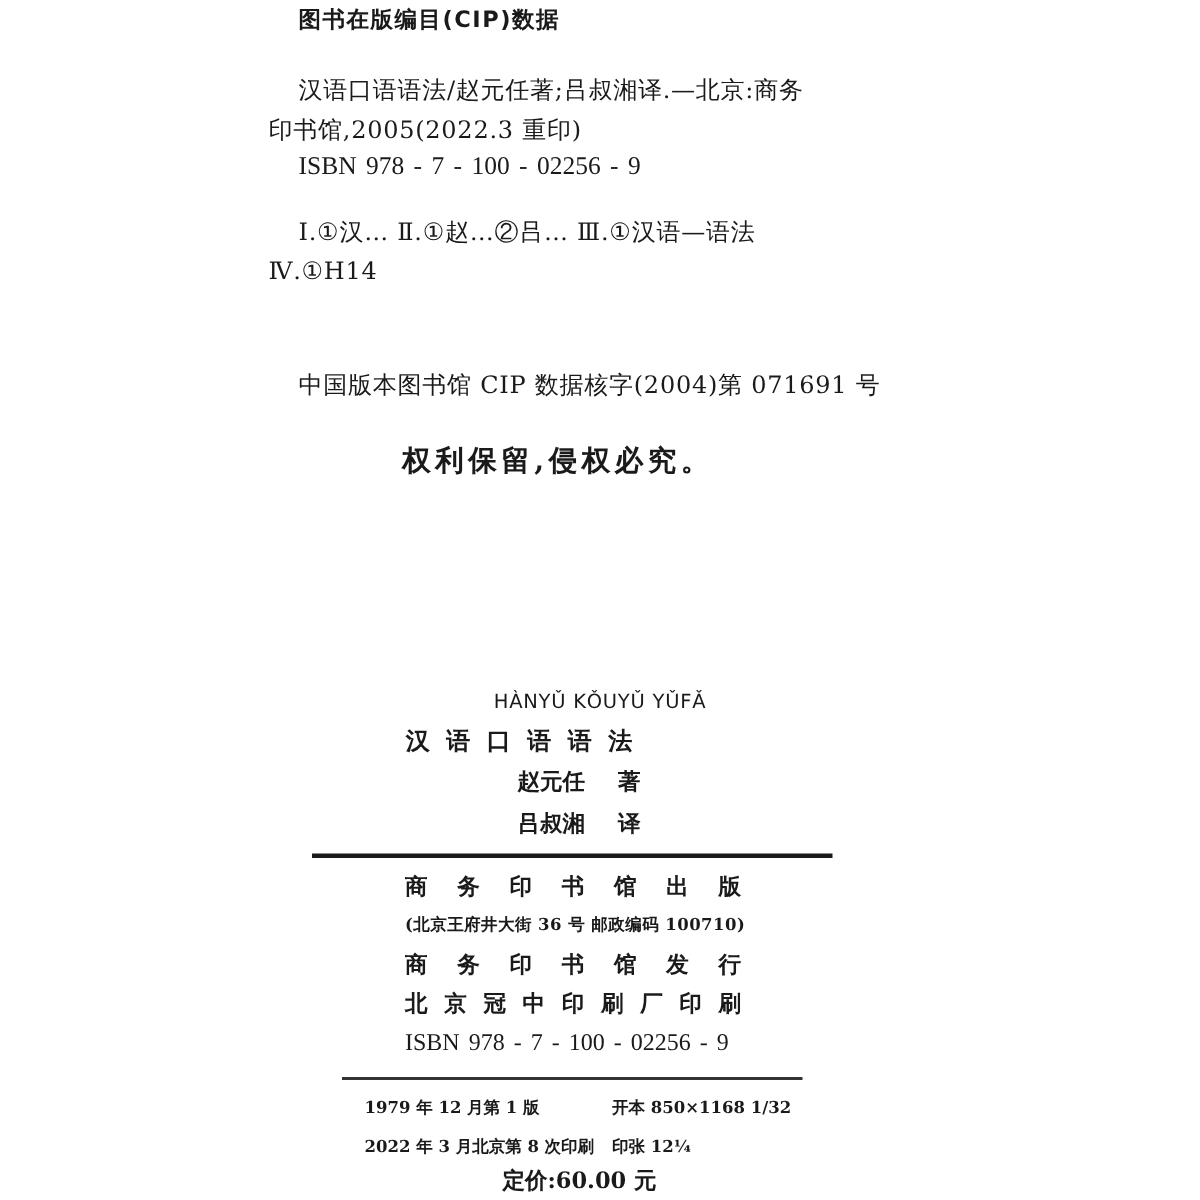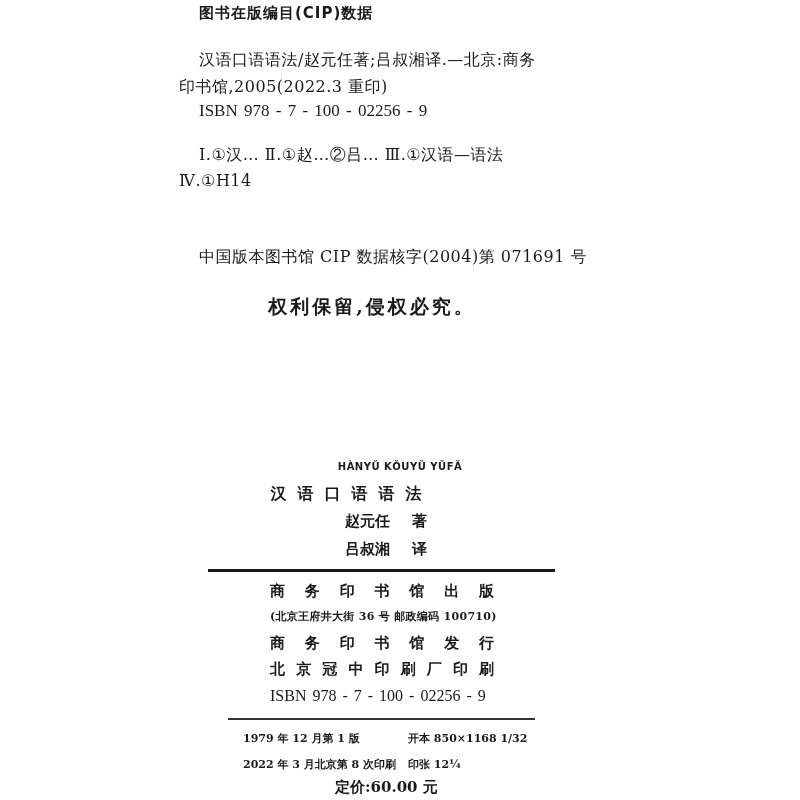--- a/index.html
+++ b/index.html
@@ -41,21 +41,21 @@
       letter-spacing: 3px;
       font-weight: bold;
       padding-left: 12px;
       box-sizing: border-box;
     }
 
     
     .pinyin {
       left: 0; width: 800px; top: 461px; text-align: center;
       font-family: "DejaVu Sans", "Liberation Sans", sans-serif;
-      font-size: 10px; letter-spacing: 0.5px; font-weight: bold;
+      font-size: 13px; letter-spacing: 0.5px;
     }
     .book-title {
       left: 0; width: 695px; top: 484px; text-align: center;
       font-family: "DejaVu Sans", "Liberation Sans", sans-serif;
       font-weight: bold; font-size: 16px; letter-spacing: 11px;
       padding-left: 8px; box-sizing: border-box;
     }
     .author {
       left: 345px; top: 512px; font-size: 15px; font-weight: bold;
     }

